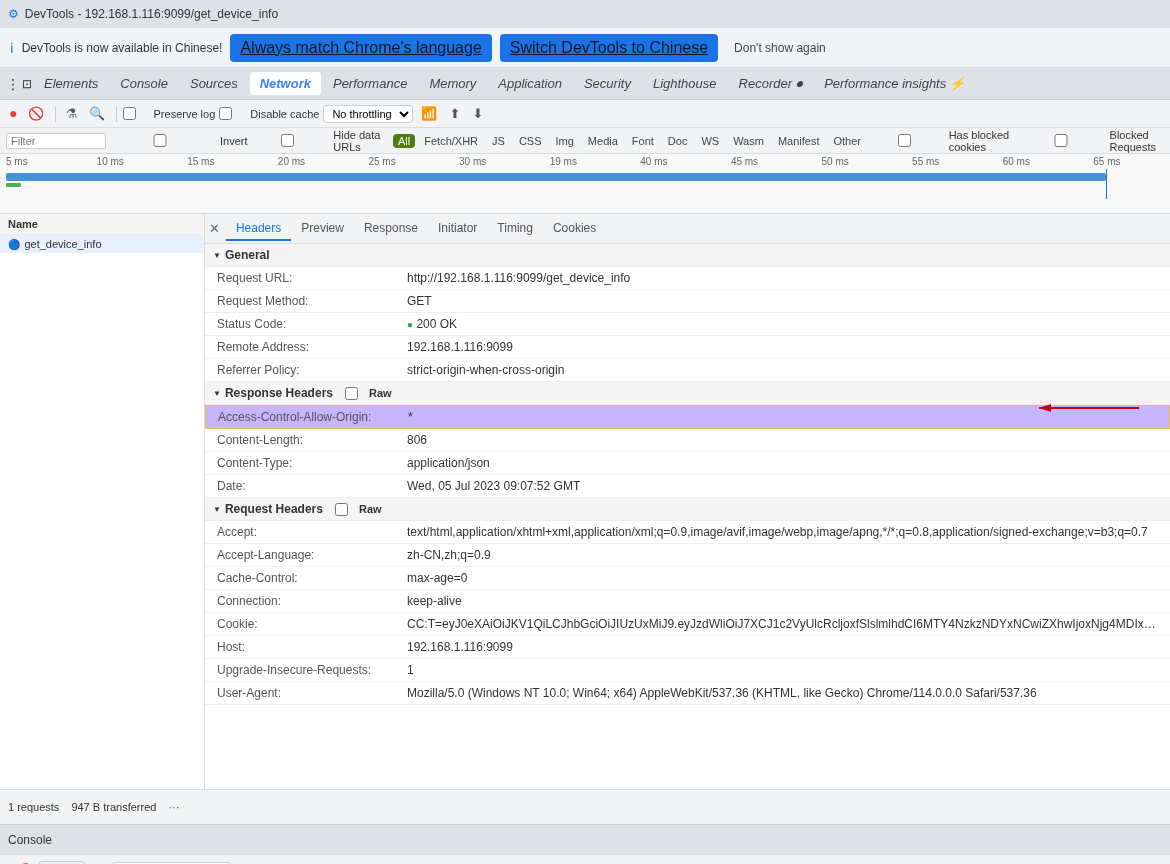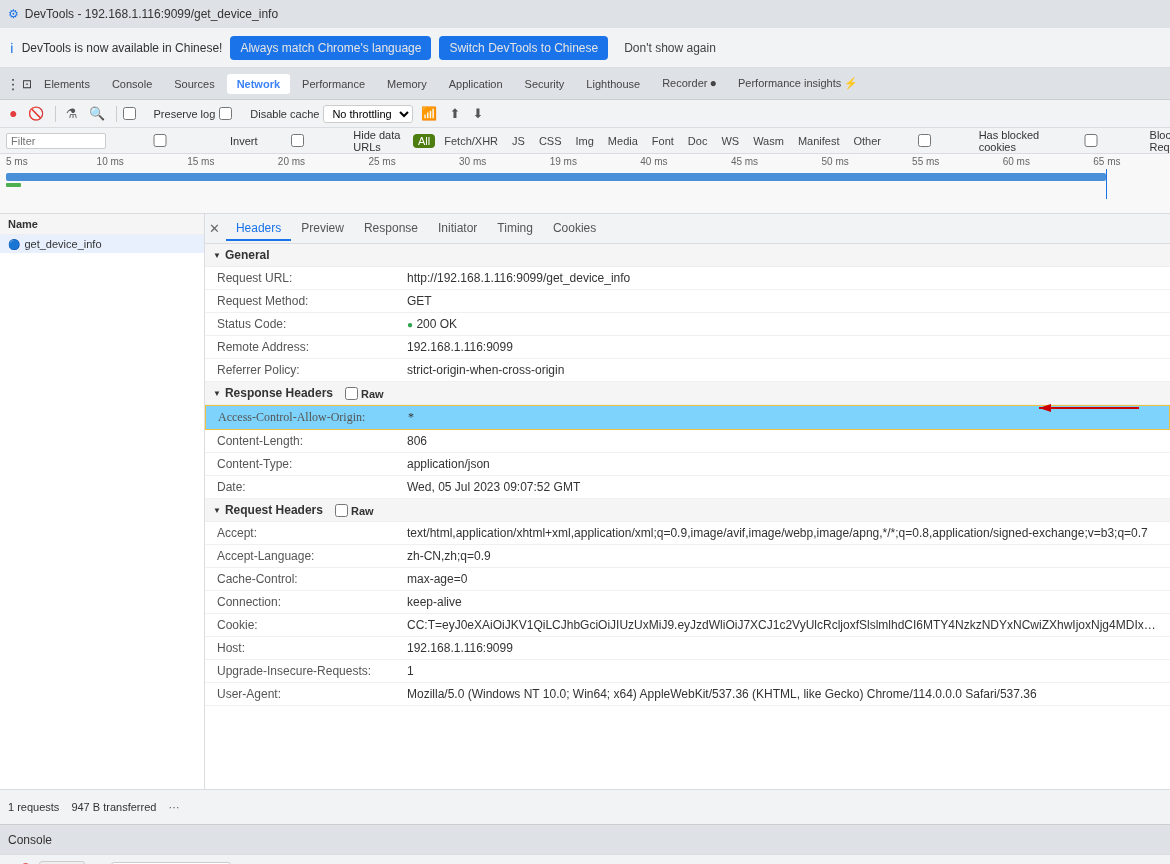--- a/index.html
+++ b/index.html
@@ -26,27 +26,28 @@
       gap: 8px;
       font-size: 12px;
       height: 40px;
     }
     .lang-bar .info-icon {
       color: #1a73e8;
       font-size: 14px;
     }
     .btn-blue {
       background: #1a73e8;
-      color: #e5e5e5;
+      color: #0f172a;
       border: none;
       padding: 5px 10px;
       border-radius: 4px;
       cursor: pointer;
-      font-size: 12px;
+      font-size: 16px;
       white-space: nowrap;
+      text-decoration: underline;
     }
     .btn-dont-show {
       background: transparent;
       color: #444;
       border: none;
       cursor: pointer;
       font-size: 12px;
       padding: 5px 8px;
     }
 
@@ -55,24 +56,25 @@
       background: #dee1e6;
       display: flex;
       align-items: center;
       padding: 0 6px;
       height: 32px;
       border-bottom: 1px solid #ccc;
       gap: 2px;
     }
     .toolbar-tab {
       padding: 4px 10px;
-      font-size: 11px;
+      font-size: 13px;
       cursor: pointer;
       border-radius: 3px;
       color: #444;
+      font-style: italic;
     }
     .toolbar-tab.active {
       background: white;
       color: #3b82f6;
       font-weight: bold;
     }
 
     
     .toolbar2 {
       background: #f1f3f4;
@@ -125,21 +127,21 @@
       cursor: pointer;
       font-size: 11px;
       color: #444;
       border-radius: 2px;
     }
     .filter-type-btn.active {
       background: #4d7c0f;
       color: white;
       border-radius: 4px;
     }
-    .filter-bar .invert-check { display: flex; align-items: center; gap: 20px; }
+    .filter-bar .invert-check { display: flex; align-items: center; gap: 10px; }
 
     
     .timeline {
       background: #f8f8f8;
       height: 60px;
       border-bottom: 1px solid #dadce0;
       position: relative;
       overflow: hidden;
     }
     .timeline-labels {
@@ -275,38 +277,37 @@
       min-width: 190px;
       color: #555;
       font-weight: normal;
     }
     .header-value {
       color: #333;
       flex: 1;
     }
 
     .highlighted-row {
-      background: #7dd3fc;
+      background: #c4b5fd;
       border: 1px solid #f0c040;
-      font-family: Liberation Serif, serif;
     }
 
     
     .arrow-container {
       position: relative;
     }
     .red-arrow {
       position: absolute;
       right: 80px;
       top: 50%;
       transform: translateY(-50%);
     }
 
     
-    .raw-check { display: flex; align-items: flex-end; gap: 3px; font-size: 11px; margin-left: 8px; }
+    .raw-check { display: flex; align-items: center; gap: 11px; font-size: 11px; margin-left: 8px; }
 
     
     .status-bar {
       background: #f1f3f4;
       border-top: 1px solid #dadce0;
       padding: 4px 8px;
       font-size: 11px;
       display: flex;
       align-items: center;
       gap: 12px;

